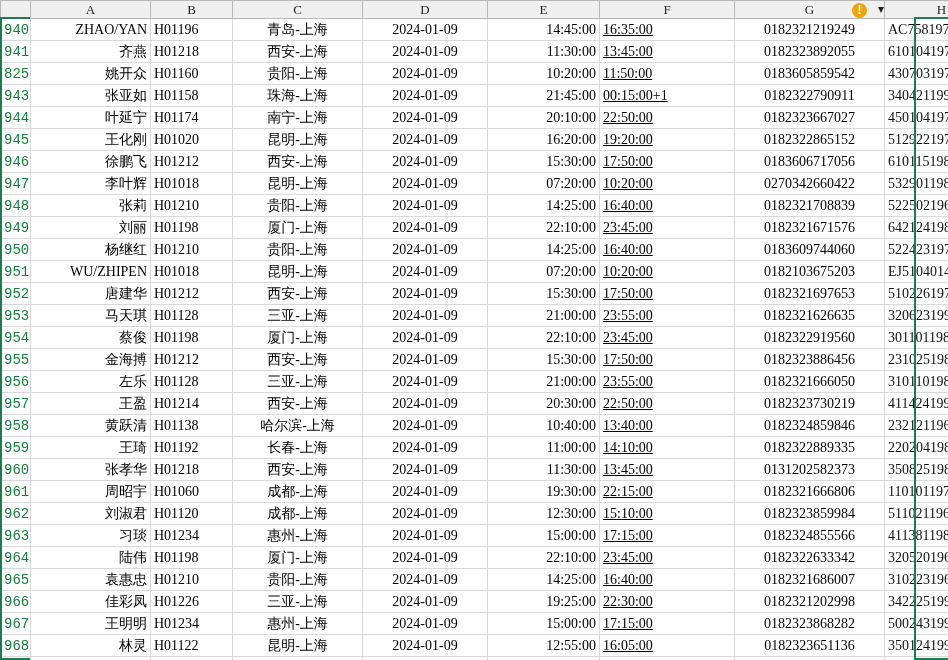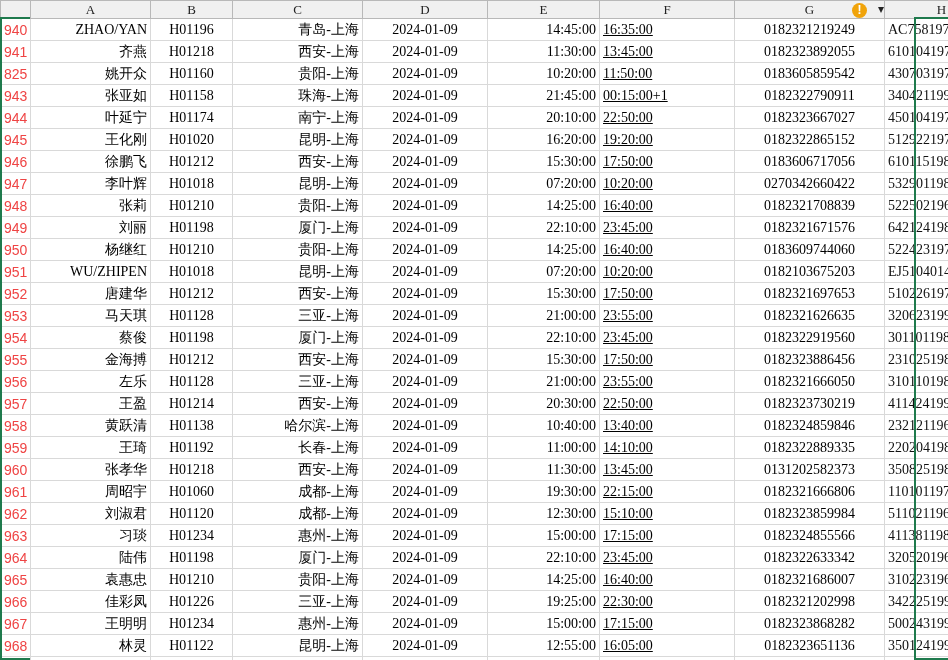--- a/index.html
+++ b/index.html
@@ -52,38 +52,38 @@
   th.corner {
     background: #e6e6e6;
     width: 30px;
   }
   
   td.rownum {
     background: #eaf3ea;
     border: 1px solid #c4c4c4;
     text-align: left;
     font-size: 13px;
-    color: #ef4444;
+    color: #15803d;
     width: 30px;
-    font-family: Liberation Sans, sans-serif;
+    font-family: Liberation Mono, monospace;
   }
   
   col.c-num { width: 30px; }
   col.c-a  { width: 120px; }
   col.c-b  { width: 82px; }
   col.c-c  { width: 130px; }
   col.c-d  { width: 125px; }
   col.c-e  { width: 112px; }
   col.c-f  { width: 135px; }
   col.c-g  { width: 150px; }
   col.c-h  { width: 114px; }
 
   .cA { text-align: right; }
-  .cB { text-align: center; }
-  .cC { text-align: right; padding-left: 6px; }
+  .cB { }
+  .cC { text-align: center; padding-left: 6px; }
   .cD { text-align: center; margin-left: 26px; }
   .cE { text-align: right; }
   .cF { text-align: left; padding-left: 6px; text-decoration: underline; }
   .cG { text-align: center; padding-left: 6px; }
   .cH { text-align: left; padding-left: 4px; color:#111; }
 
   td.cH { border-left: 1px solid #d9d9d9; }
 
   
   .sel-overlay {

